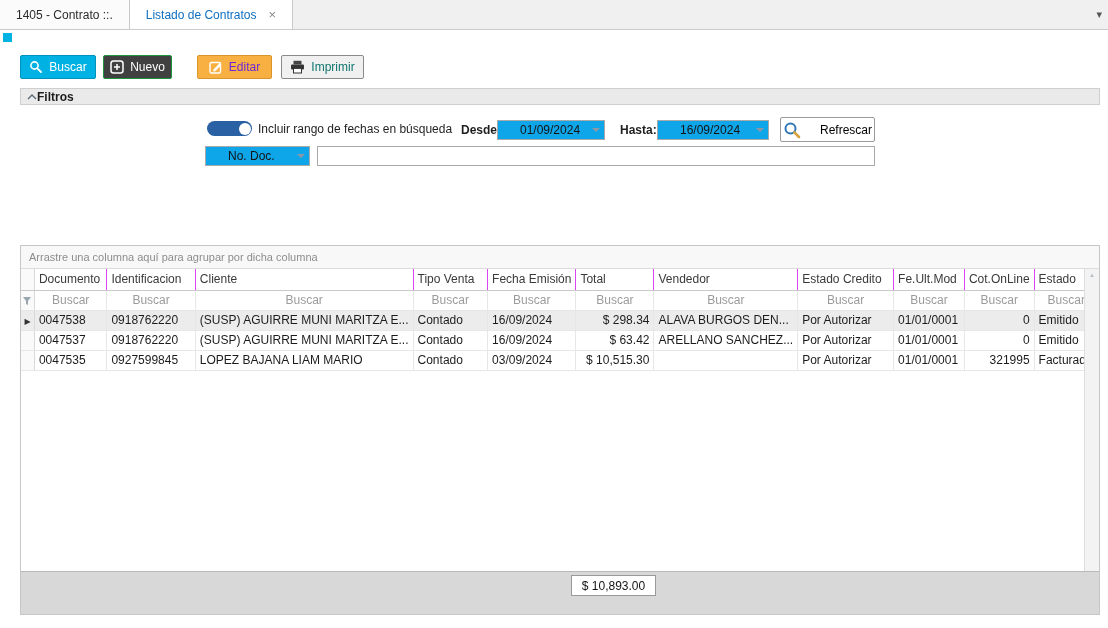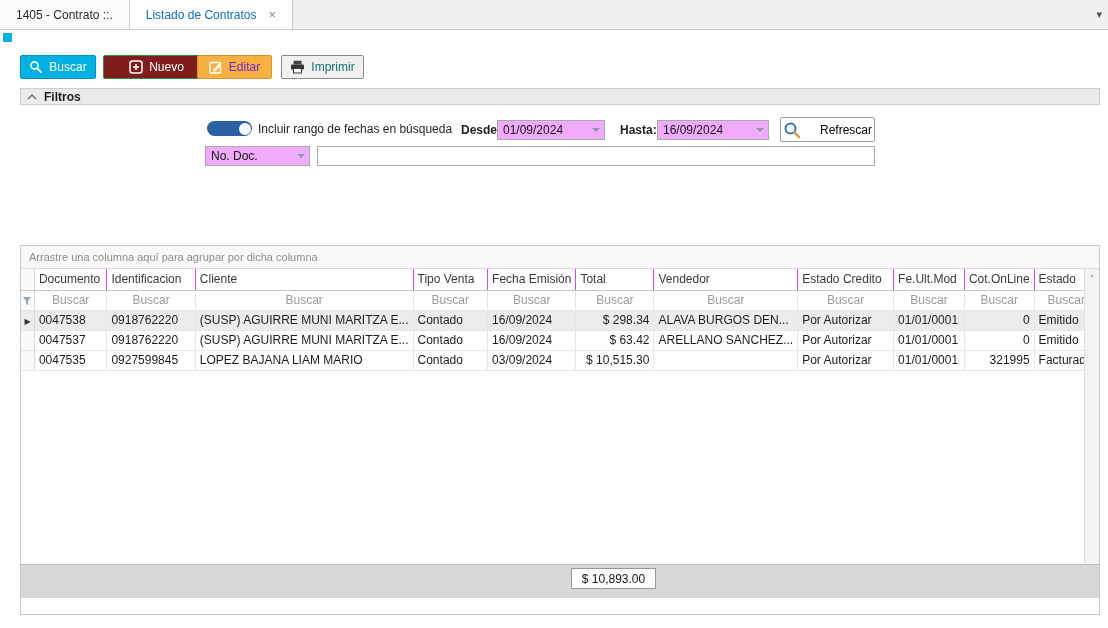--- a/index.html
+++ b/index.html
@@ -15,38 +15,38 @@
   .tab.active{background:#fff;color:#0f6fc1}
   .tab-close{margin-left:12px;color:#8a8a8a;font-size:13px;line-height:1}
   .tab-caret{position:absolute;right:6px;top:8px;font-size:11px;color:#555}
   .accent-square{position:absolute;left:3px;top:33px;width:9px;height:9px;background:#00b3e3}
 
   
   .btn{position:absolute;top:55px;height:24px;border:1px solid;border-radius:2px;
     display:flex;align-items:center;justify-content:center;gap:6px;font-size:12px;
     font-family:inherit;cursor:default}
   .btn-buscar{left:20px;width:76px;background:#00b2e3;border-color:#0092bd;color:#fff}
-  .btn-nuevo{left:103px;width:107px;background:#7f1d1d;border-color:#1f9540;color:#fff}
+  .btn-nuevo{left:103px;width:69px;background:#404040;border-color:#1f9540;color:#fff}
   .btn-editar{left:197px;width:75px;background:#f8b042;border-color:#d9952a;color:#6d28d9}
   .btn-imprimir{left:281px;width:83px;background:#f0f0f0;border-color:#8a8a8a;color:#0f766e}
 
   
   .filtros-header{position:absolute;left:20px;top:88px;width:1080px;height:17px;
-    background:#eaeaea;border:1px solid #cfcfcf;display:flex;align-items:center;gap:7px;
+    background:#eaeaea;border:1px solid #cfcfcf;display:flex;align-items:center;
     padding:0 6px}
   .filtros-title{font-weight:bold;font-size:12px;color:#1d1d1d}
   .toggle{position:absolute;left:207px;top:121px;width:45px;height:15px;border-radius:8px;
     background:#2a61a4}
   .knob{position:absolute;right:1.5px;top:1.5px;width:12px;height:12px;border-radius:50%;background:#fff}
   .lbl{position:absolute;font-size:12px;color:#1f1f1f;white-space:nowrap}
   .toggle-label{left:258px;top:122px}
   .desde-label{left:461px;top:123px;font-weight:bold}
   .hasta-label{left:620px;top:123px;font-weight:bold}
-  .editor{position:absolute;height:20px;background:#f0abfc;border:1px solid #a9a9a9;
-    display:flex;align-items:center;font-size:12px;color:#141414;padding-left:5px}
+  .editor{position:absolute;height:20px;background:#0ea5e9;border:1px solid #a9a9a9;
+    display:flex;align-items:center;font-size:12px;color:#141414;padding-left:22px}
   .desde-editor{left:497px;top:120px;width:108px}
   .hasta-editor{left:657px;top:120px;width:112px}
   .combo-doc{left:205px;top:146px;width:105px}
   .dd{margin-left:auto;margin-right:4px;width:0;height:0;border-left:4px solid transparent;
     border-right:4px solid transparent;border-top:4px solid #8b98a5}
   .refrescar{position:absolute;left:780px;top:117px;width:95px;height:25px;background:#fff;
     border:1px solid #9a9a9a;border-radius:2px;display:flex;align-items:center;
     justify-content:center;gap:19px;font-size:12px;font-family:inherit}
   .text-input{position:absolute;left:317px;top:146px;width:558px;height:20px;
     border:1px solid #a9a9a9;font-size:12px;padding:0 4px;font-family:inherit;background:#fff}
@@ -67,21 +67,21 @@
   .grid-table .num{text-align:right}
   .grid-table tr.row-focused td{background:#ececec}
   .grid-table td.ind,.grid-table th.ind{background:#fafafa;border-right:1px solid #d9d9d9;
     text-align:center;padding:0}
   .row-arrow{font-size:8px;color:#333}
   .filter-ind svg{vertical-align:middle}
   .vscroll{position:absolute;top:0;right:0;bottom:0;width:15px;background:#f3f3f3;
     border-left:1px solid #dedede}
   .vs-arrow{position:absolute;left:0;width:100%;text-align:center;font-size:6px;color:#b7bec4}
   .vs-arrow.up{top:3px}.vs-arrow.down{bottom:3px}
-  .grid-footer{position:absolute;left:0;right:0;bottom:16px;height:34px;background:#d8d8d8;
+  .grid-footer{position:absolute;left:0;right:0;bottom:0;height:43px;background:#d8d8d8;
     border-top:1px solid #b9b9b9}
   .total-box{position:absolute;left:550px;top:3px;width:85px;height:21px;background:#fff;
     border:1px solid #999;display:flex;align-items:center;justify-content:center;
     font-size:12px;color:#141414}
 </style>
 </head>
 <body>
 
 <div class="screen">
 

